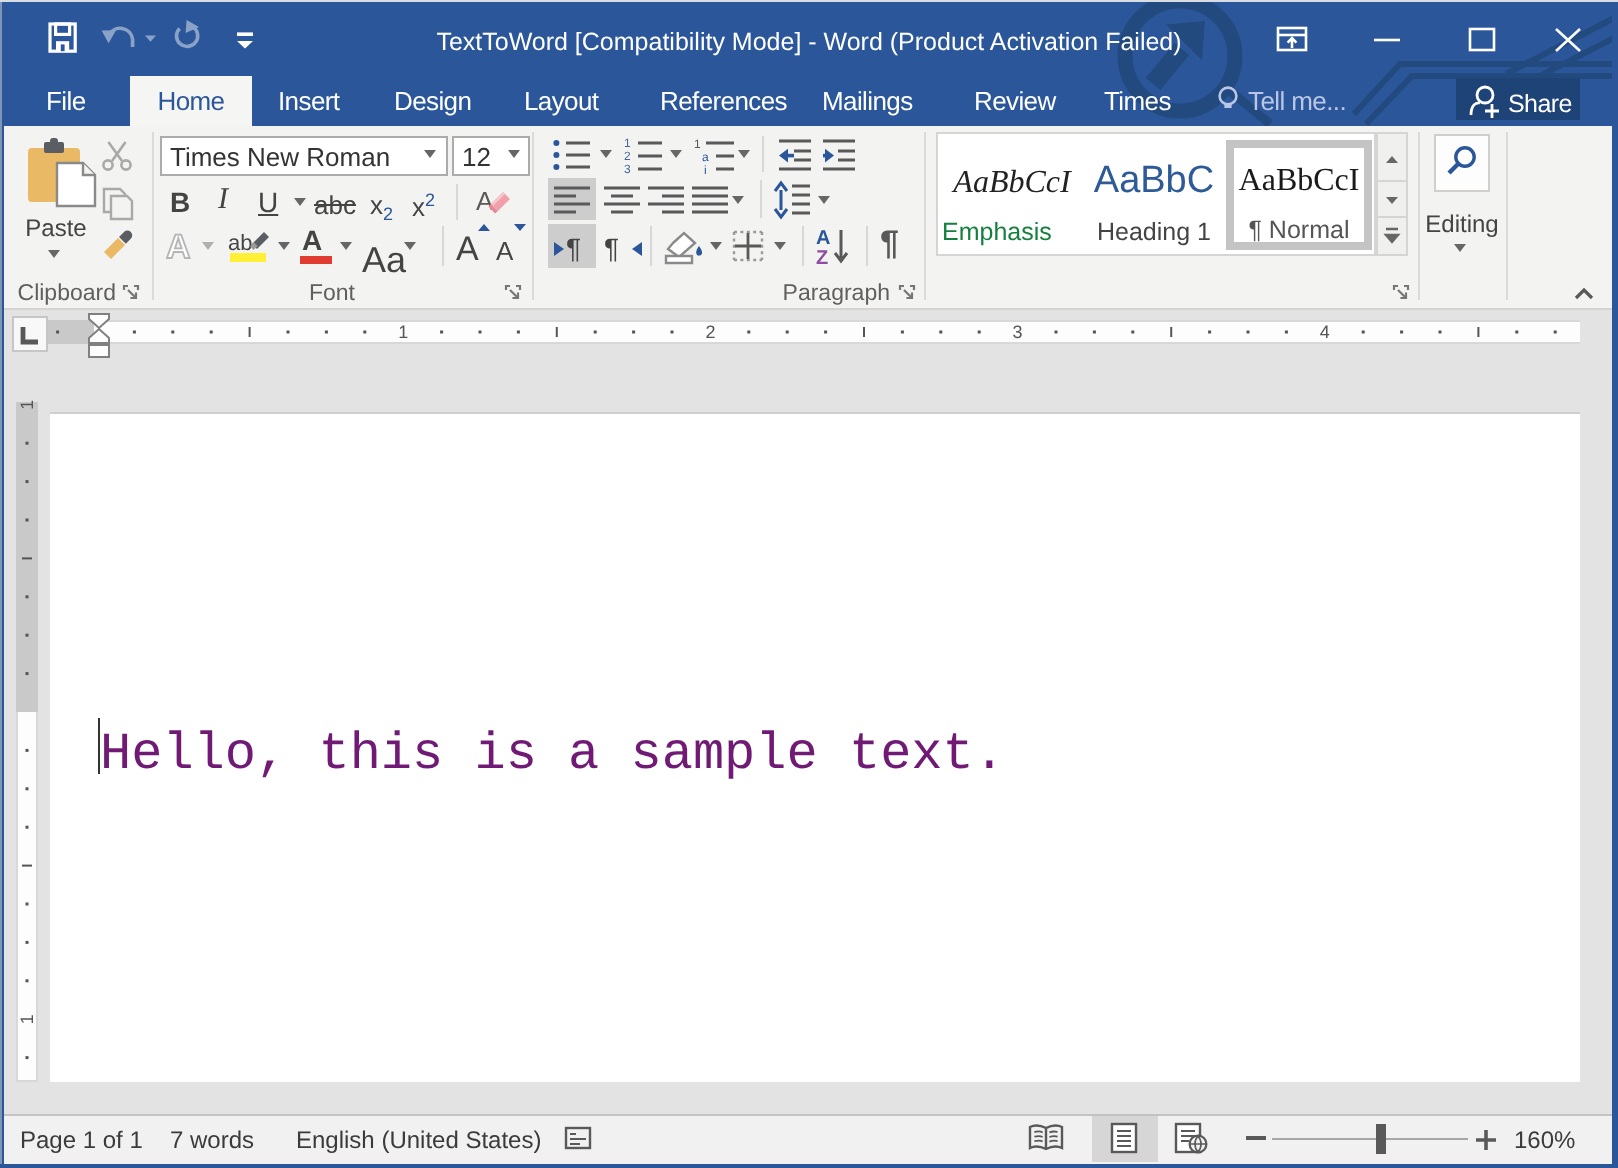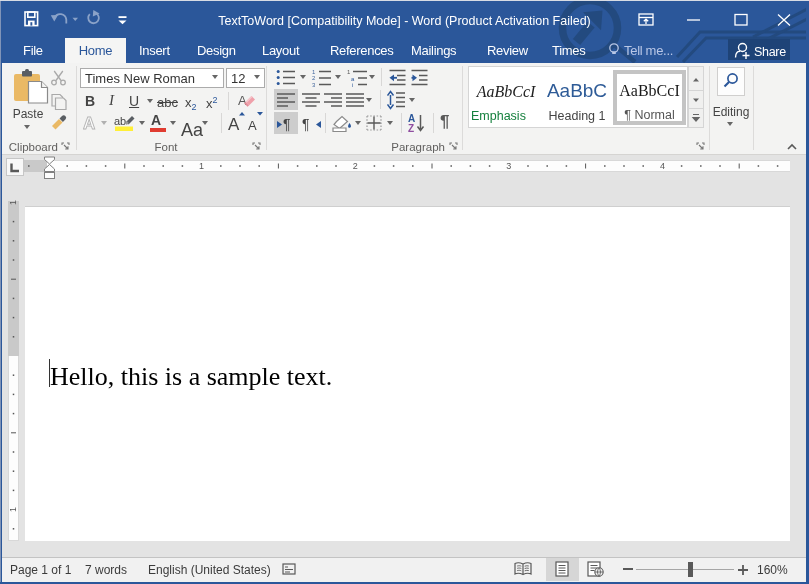--- a/index.html
+++ b/index.html
@@ -409,21 +409,21 @@
       <line x1="3" x2="8" y1="235.8" y2="235.8" stroke="#555" stroke-width="1"></line>
       <rect x="4.75" y="254.25" width="1.5" height="1.5" fill="#555"></rect>
       <rect x="4.75" y="273.45" width="1.5" height="1.5" fill="#555"></rect>
       <rect x="4.75" y="292.65" width="1.5" height="1.5" fill="#555"></rect>
       <text x="5.5" y="312.6" text-anchor="middle" font-size="9" fill="#555" font-family="Liberation Sans" transform="rotate(-90 5.5 312.6)" dominant-baseline="central">1</text>
       <rect x="4.75" y="331.04999999999995" width="1.5" height="1.5" fill="#555"></rect>
     </svg>
 
   <div class="abs" style="left:25px;top:206px;width:765px;height:335px;background:#fff;border-top:1px solid #cfcfcf;box-sizing:border-box;"></div>
   <div class="abs" style="left:49px;top:359px;width:1px;height:28px;background:#333;"></div>
-  <div class="abs" id="doctext" style="left:50px;top:363.5px;font-family:Liberation Serif, serif;font-size:26px;line-height:26px;color:#000000;">Hello, this is a sample text.</div>
+  <div class="abs" id="doctext" style="left:50px;top:363.5px;font-family:Liberation Mono, monospace;font-size:26px;line-height:26px;color:#701a75;">Hello, this is a sample text.</div>
 
   <div class="abs" style="left:0;top:557px;width:809px;height:25px;background:#f1f1f1;border-top:1px solid #c3c3c3;box-sizing:border-box;"></div>
   <div class="abs" style="left:10px;top:563px;font-size:12px;color:#3b3b3b;">Page 1 of 1</div>
   <div class="abs" style="left:85px;top:563px;font-size:12px;color:#3b3b3b;">7 words</div>
   <div class="abs" style="left:148px;top:563px;font-size:12px;color:#3b3b3b;">English (United States)</div>
   <svg class="abs" style="left:282px;top:562px;width:14px;height:14px" viewBox="0 0 14 14">
     <rect x="1" y="2" width="12" height="10" fill="none" stroke="#595959" stroke-width="1.2"></rect>
     <path d="M3 5 h3 M3 7.5 h8 M3 10 h5" stroke="#595959" stroke-width="1"></path>
   </svg>
   <div class="abs" style="left:546px;top:558px;width:33px;height:23px;background:#d6d6d6;"></div>

